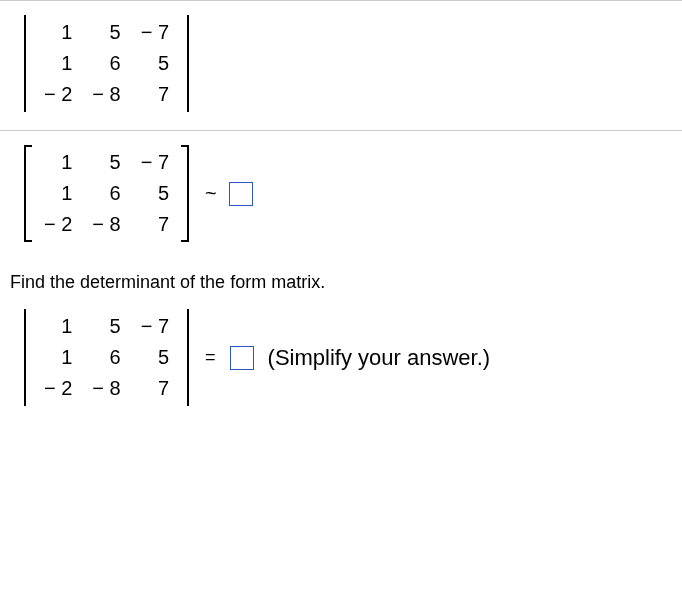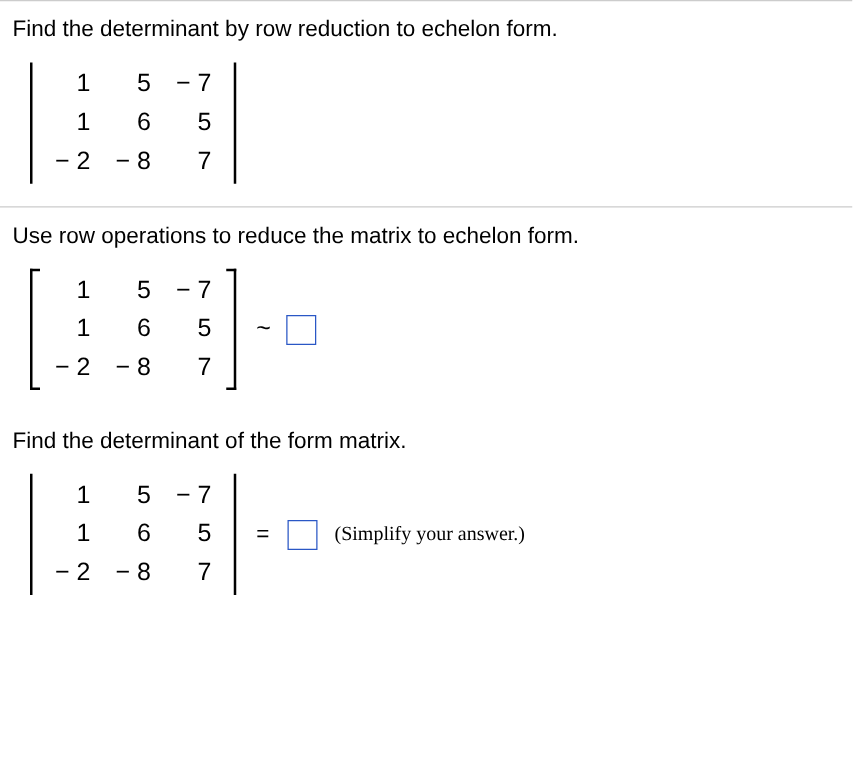--- a/index.html
+++ b/index.html
@@ -78,32 +78,30 @@
   }
   .answer-box {
     display: inline-block;
     width: 24px;
     height: 24px;
     border: 1.5px solid #2a57c5;
     background: #fff;
     vertical-align: middle;
   }
   .hint {
-    font-size: 16px;
+    font-size: 22px;
     padding-left: 4px;
-    font-family: Liberation Serif, serif;
   }
 </style>
 </head>
 <body>
 
 <div class="sep"></div>
 
 <div class="section">
-  <div class="prompt">Find the determinant by row reduction to echelon form.</div>
   <div class="row">
     <div class="matrix">
       <span class="det-left"></span>
       <table>
         <tbody>
             <tr>
           <td>1</td>
           <td>5</td>
           <td>− 7</td>
         </tr>
@@ -120,21 +118,20 @@
       </tbody>
         </table>
       <span class="det-right"></span>
     </div>
   </div>
 </div>
 
 <div class="sep"></div>
 
 <div class="section">
-  <div class="prompt">Use row operations to reduce the matrix to echelon form.</div>
   <div class="row">
     <div class="matrix">
       <span class="brk-left"></span>
       <table>
         <tbody>
             <tr>
           <td>1</td>
           <td>5</td>
           <td>− 7</td>
         </tr>

